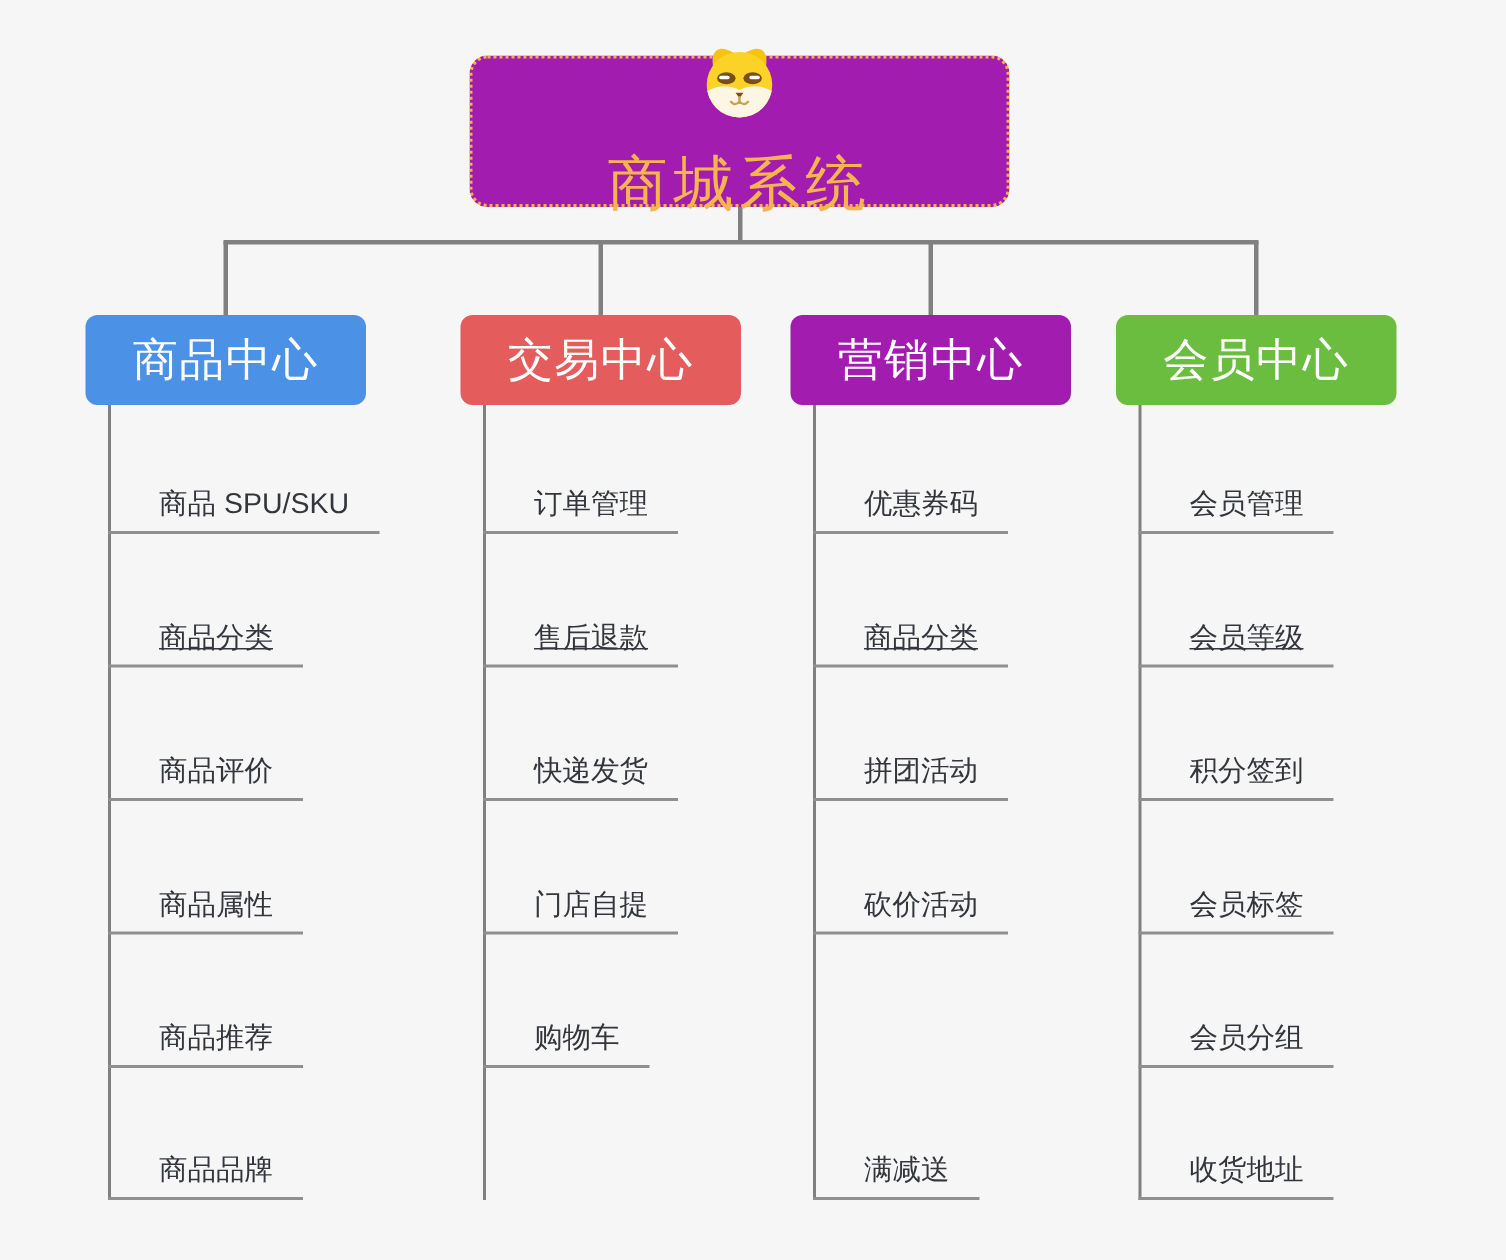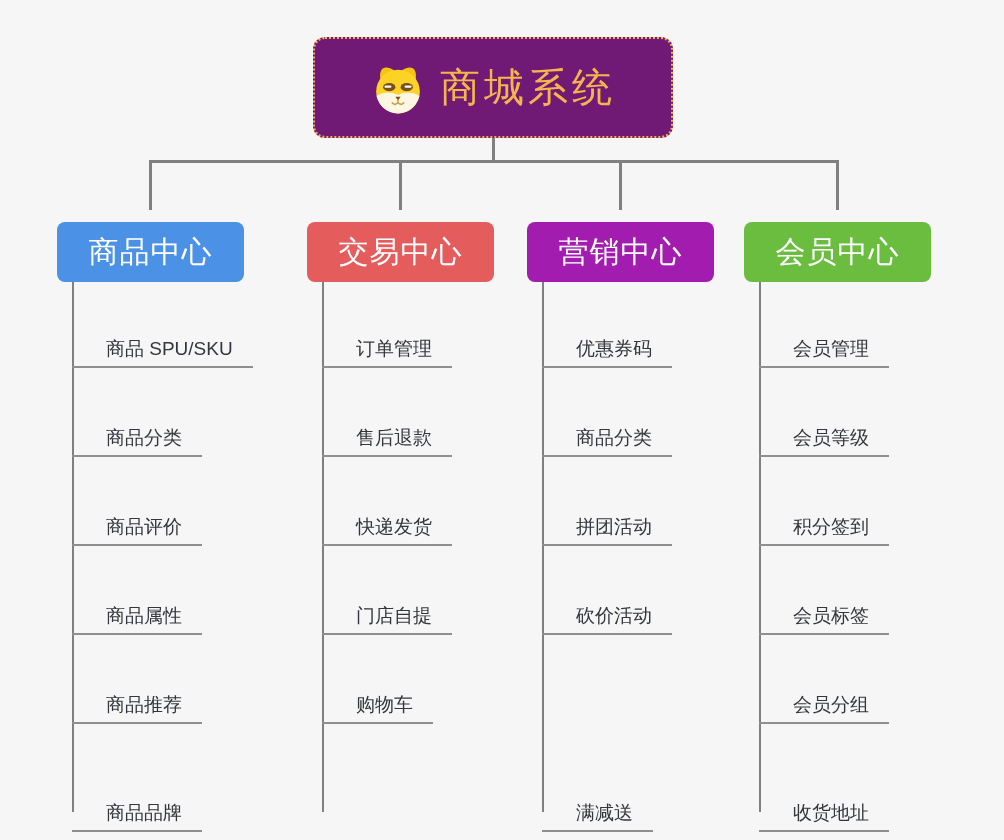--- a/index.html
+++ b/index.html
@@ -11,44 +11,44 @@
   .canvas{position:relative;width:1004px;height:840px;background:var(--bg);overflow:hidden;}
 
   .line{position:absolute;background:var(--connector);}
   .root-drop{left:492px;top:138px;width:3px;height:24px;}
   .bus{left:149px;top:160px;width:690px;height:3px;}
   .drop{top:161px;width:3px;height:49px;}
   .drop.d0{left:149px;} .drop.d1{left:399px;} .drop.d2{left:619px;} .drop.d3{left:836px;}
 
   .root-node{
     position:absolute;left:313px;top:37px;width:360px;height:101px;
-    background:#701a75;border:2px dotted var(--root-border);border-radius:12px;
-    display:flex;align-items:center;justify-content:center;gap:14px;box-sizing:border-box;
+    background:#a21caf;border:2px dotted var(--root-border);border-radius:12px;
+    display:flex;align-items:center;justify-content:center;gap:14px;box-sizing:border-box;flex-direction:column;
   }
   .root-title{color:var(--root-text);font-size:40px;letter-spacing:4px;font-weight:400;white-space:nowrap;}
   .dog{display:inline-flex;width:56px;height:56px;}
 
-  .branch{position:absolute;top:12px;left:0;width:260px;height:804px;pointer-events:none;}
+  .branch{position:absolute;top:0;left:0;width:260px;height:804px;pointer-events:none;}
   .branch *{pointer-events:auto;}
   .branch.c0{left:57px;} .branch.c1{left:307px;} .branch.c2{left:527px;} .branch.c3{left:744px;}
 
   .box{
     position:absolute;left:0;top:210px;width:187px;height:60px;border-radius:8px;
     display:flex;align-items:center;justify-content:center;
     color:#ffffff;font-size:30px;letter-spacing:1px;white-space:nowrap;
   }
   .trunk{position:absolute;left:15px;top:270px;width:2px;height:530px;background:var(--connector);}
 
   .leaf{
     position:absolute;left:15px;display:inline-block;white-space:nowrap;
     padding:0 20px 0 34px;line-height:34px;font-size:19px;color:var(--leaf-text);
     border-bottom:2px solid var(--leaf-line);
   }
-  .leaf.l0{top:320px;} .leaf.l1{top:409px;} .leaf.l2{top:498px;}
-  .leaf.l3{top:587px;} .leaf.l4{top:676px;} .leaf.l5{top:764px;margin-top:20px;}
+  .leaf.l0{top:320px;} .leaf.l1{top:409px;text-decoration:underline;} .leaf.l2{top:498px;font-family:Liberation Mono, monospace;}
+  .leaf.l3{top:587px;} .leaf.l4{top:676px;} .leaf.l5{top:764px;}
 </style>
 </head>
 <body>
 
 <div class="canvas">
 
   <div class="line root-drop"></div>
   <div class="line bus"></div>
   <div class="line drop d0"></div>
   <div class="line drop d1"></div>

